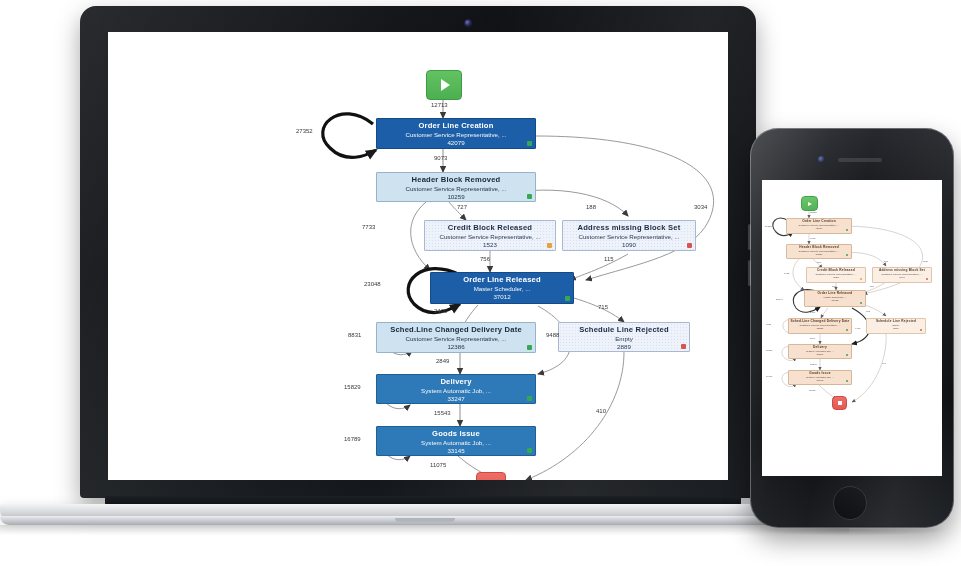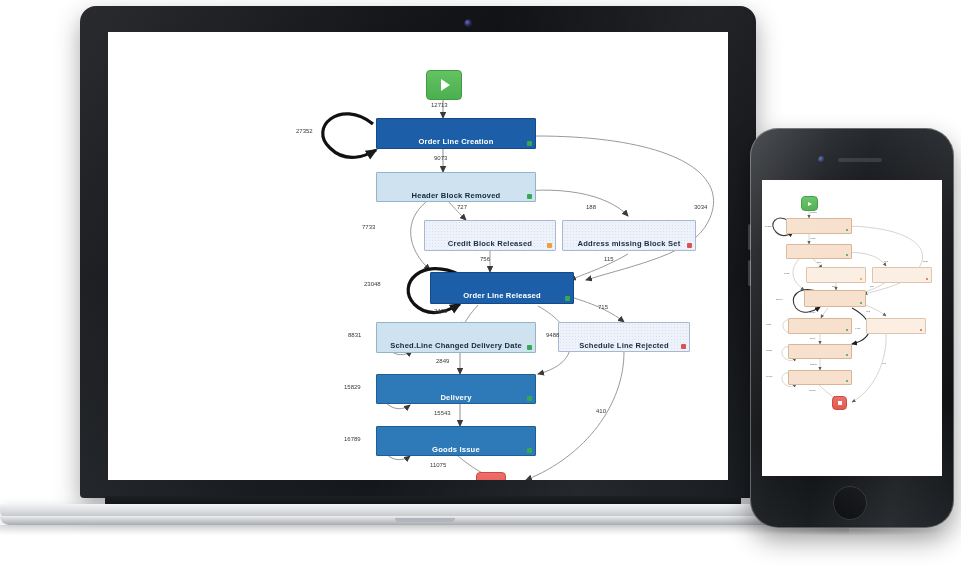--- a/index.html
+++ b/index.html
@@ -66,21 +66,21 @@
       background:#3a3d42;}
   .phone-btn-left2{position:absolute;left:-2px;top:132px;width:3px;height:26px;border-radius:2px;
       background:#3a3d42;}
   .phone-shadow{position:absolute;left:6px;top:396px;width:192px;height:12px;border-radius:50%;
       background:radial-gradient(ellipse at center,rgba(0,0,0,.22),rgba(0,0,0,0) 70%);}
 
   
   .diagram{position:absolute;left:0;top:0;}
   .node{position:absolute;box-sizing:border-box;text-align:center;
         border:1px solid #8a9bb5;overflow:hidden;}
-  .node .n-title{font-weight:bold;letter-spacing:.2px;margin-top:16px;}
+  .node .n-title{font-weight:bold;letter-spacing:.2px;}
   .node .n-sub{opacity:.95;}
   .node .n-count{opacity:.95;}
   .node .dot{position:absolute;right:3px;bottom:2px;width:5px;height:5px;border-radius:1px;}
 
   
   .lap .node{font-size:7px;line-height:8.6px;padding-top:3px;border-radius:1px;}
   .lap .node .n-title{font-size:7.6px;}
   .lap .node .n-sub{font-size:6.2px;}
   .lap .node .n-count{font-size:6.2px;}
   .lap .elabel{position:absolute;font-size:6px;color:#3a3a3a;white-space:nowrap;}

